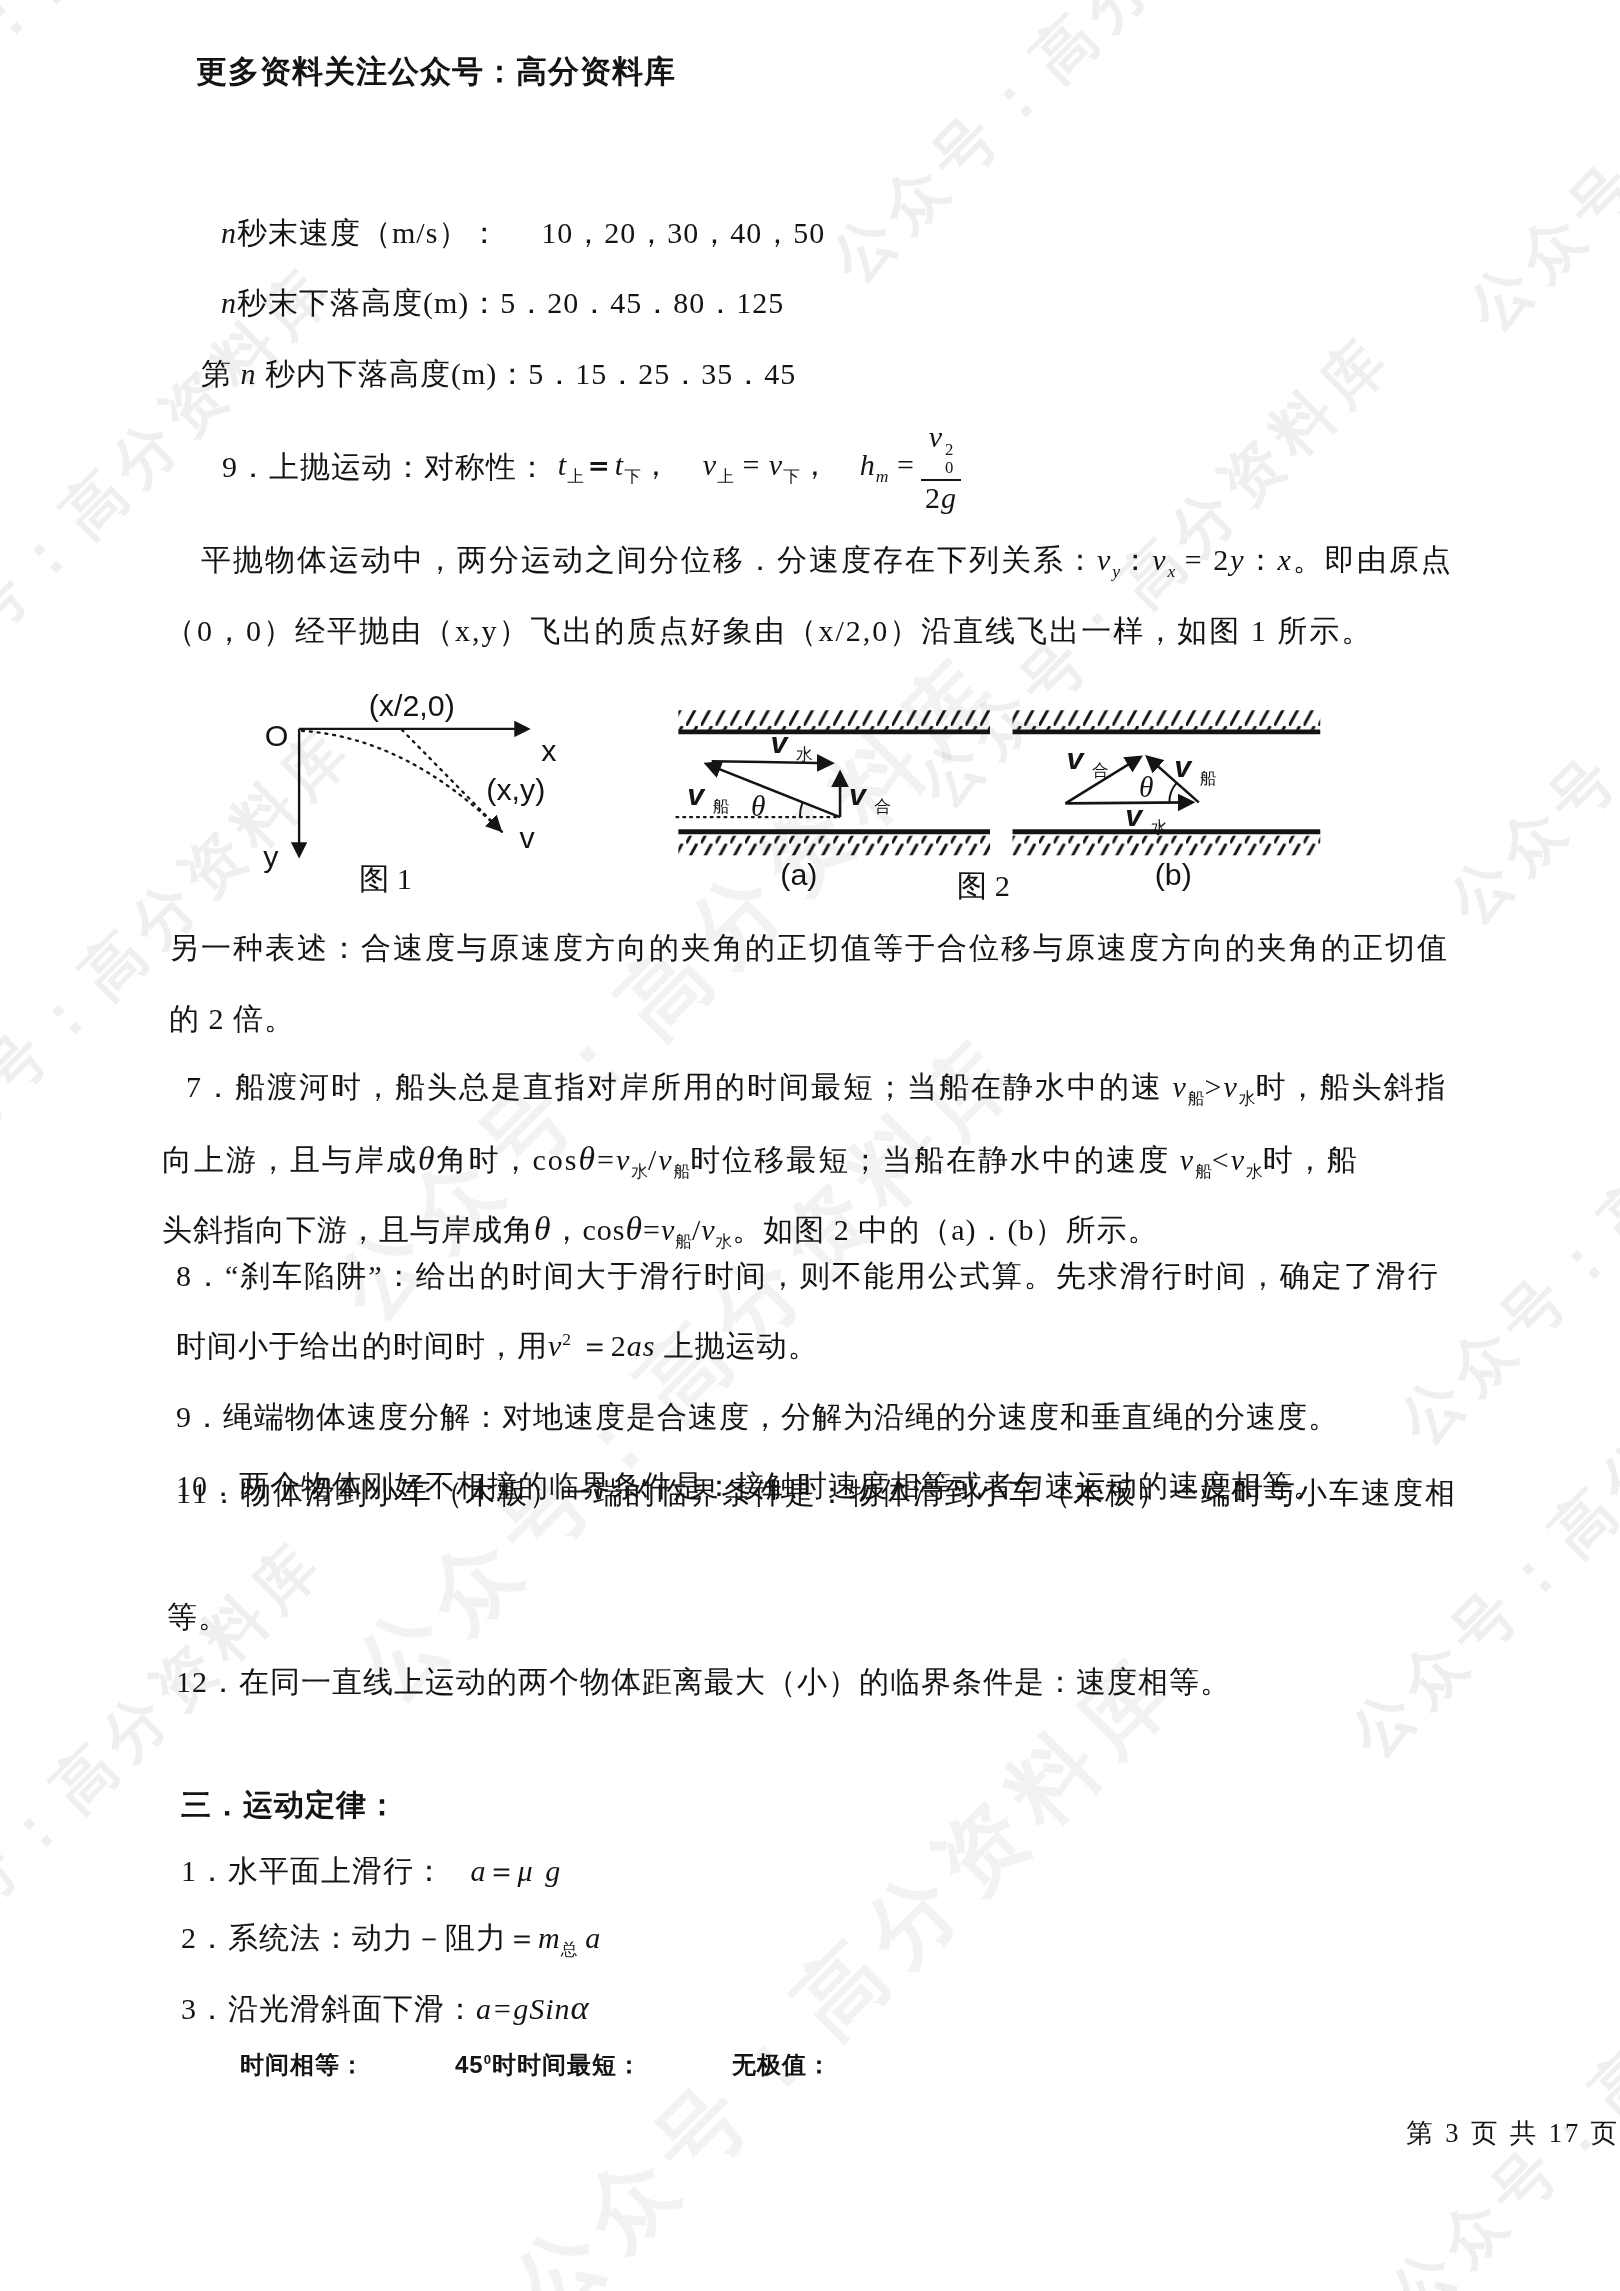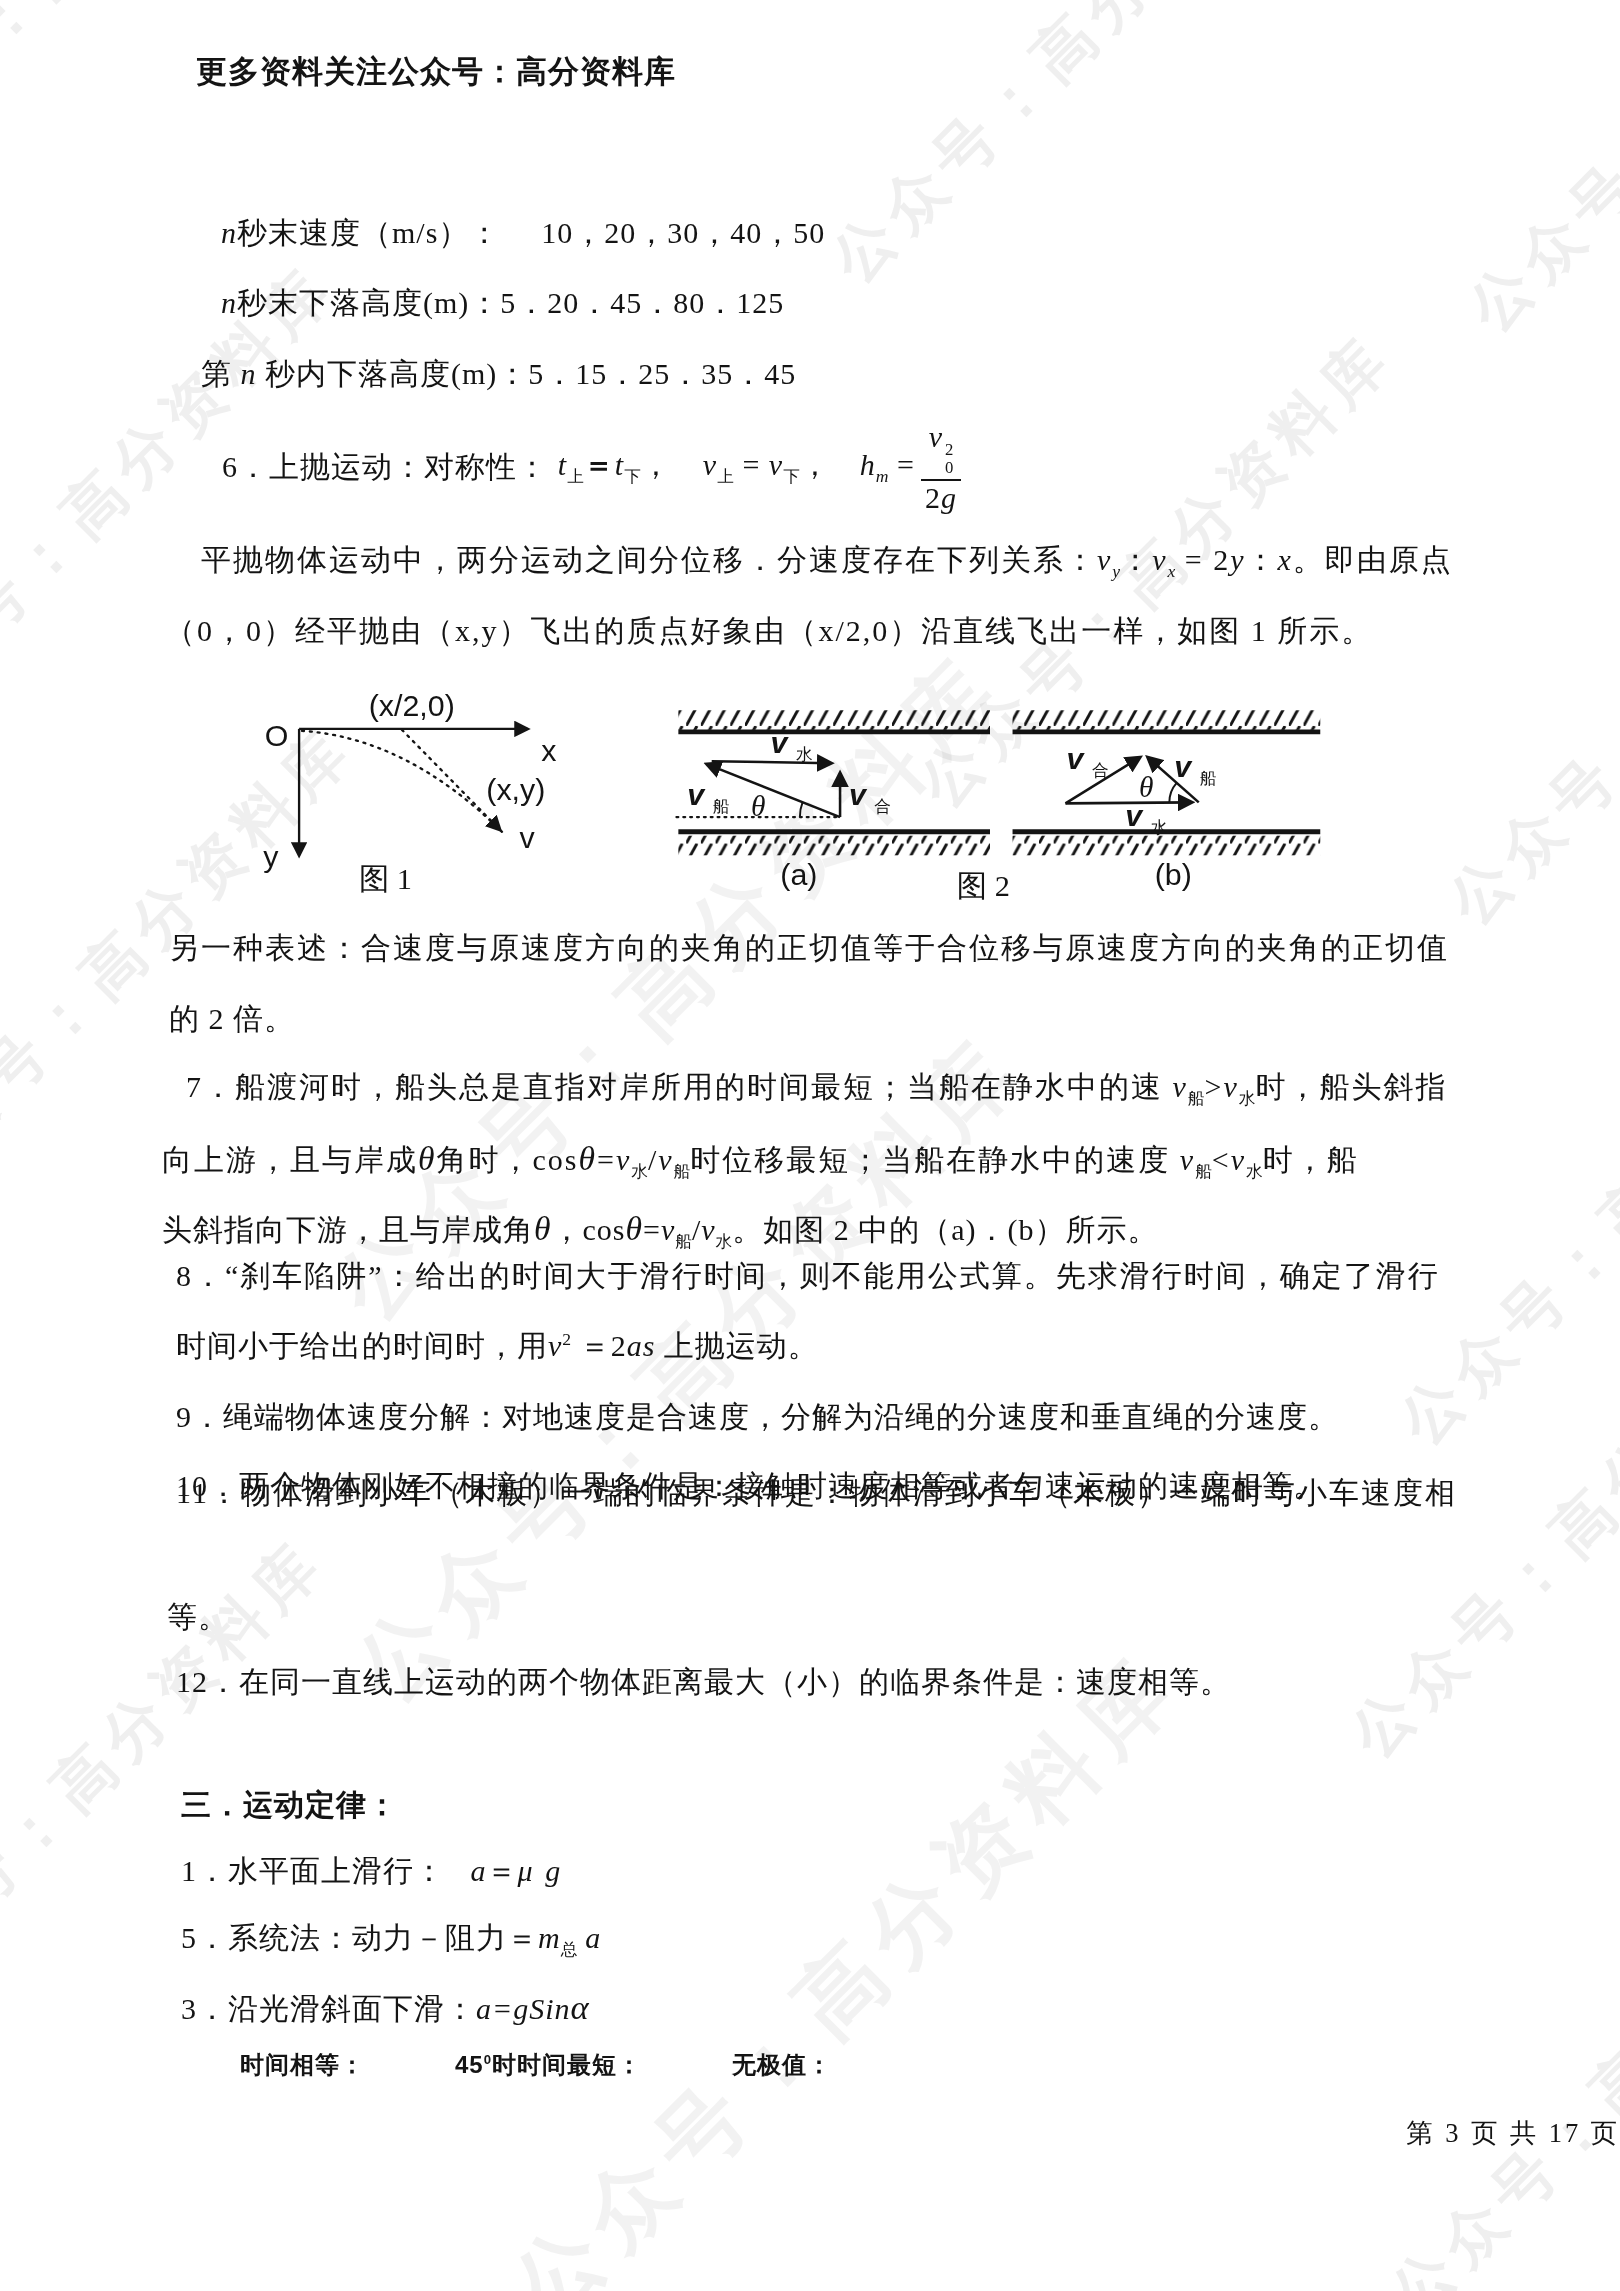--- a/index.html
+++ b/index.html
@@ -64,21 +64,21 @@
     <span class="it">n</span><span>秒末速度（m/s）：</span><span class="gap1"></span><span>10，20，30，40，50</span>
   </div>
   <div class="line" style="left:221px;top:284px">
     <span class="it">n</span><span>秒末下落高度(m)：5．20．45．80．125</span>
   </div>
   <div class="line" style="left:201px;top:355px">
     <span>第 </span><span class="it">n</span><span> 秒内下落高度(m)：5．15．25．35．45</span>
   </div>
 
   <div class="line l6" style="left:222px;top:420px">
-    <span>6．上抛运动：对称性：</span>
+    <span>9．上抛运动：对称性：</span>
     <span style="margin-left:9.8px">
       <span class="it">t</span><sub class="cns">上</sub><span class="bold">＝</span><span class="it">t</span><sub class="cns">下</sub><span>，</span>
     </span>
     <span style="margin-left:31px">
       <span class="it">v</span><sub class="cns">上</sub> <span>=</span> <span class="it">v</span><sub class="cns">下</sub><span>，</span>
     </span>
     <span style="margin-left:29px">
       <span class="it">h</span><sub class="lat">m</sub> <span>=</span>
     </span>
     <span class="frac">
@@ -189,21 +189,21 @@
   <div class="line just" style="left:176px;top:1474px">11．物体滑到小车（木板）一端的临界条件是：物体滑到小车（木板）一端时与小车速度相</div>
   <div class="line" style="left:167px;top:1598px">等。</div>
   <div class="line" style="left:176px;top:1663px">12．在同一直线上运动的两个物体距离最大（小）的临界条件是：速度相等。</div>
 
   <div class="line sec" style="left:181px;top:1786px">三．运动定律：</div>
 
   <div class="line" style="left:181px;top:1852px">
     <span>1．水平面上滑行：</span><span class="gap2"></span><span class="it">a</span><span>＝</span><span class="it">μ</span><span style="margin-left:11.8px" class="it">g</span>
   </div>
   <div class="line" style="left:181px;top:1919px">
-    <span>5．系统法：动力－阻力＝</span><span class="it">m</span><sub class="cns">总</sub><span style="margin-left:7.8px" class="it">a</span>
+    <span>2．系统法：动力－阻力＝</span><span class="it">m</span><sub class="cns">总</sub><span style="margin-left:7.8px" class="it">a</span>
   </div>
   <div class="line" style="left:181px;top:1986px">
     <span>3．沿光滑斜面下滑：</span><span class="it">a=gSin</span><span class="it" style="font-size:1.15em">α</span>
   </div>
 
   <div class="line bold" style="left:240px;top:2050px;font-family:'Liberation Sans',sans-serif;font-size:24px">
     <span>时间相等：</span><span class="gapL"></span><span>45</span><sup style="font-size:0.55em">0</sup><span>时时间最短：</span><span class="gapL"></span><span>无极值：</span>
   </div>
 
   <div class="ftr">第 3 页 共 17 页</div>

